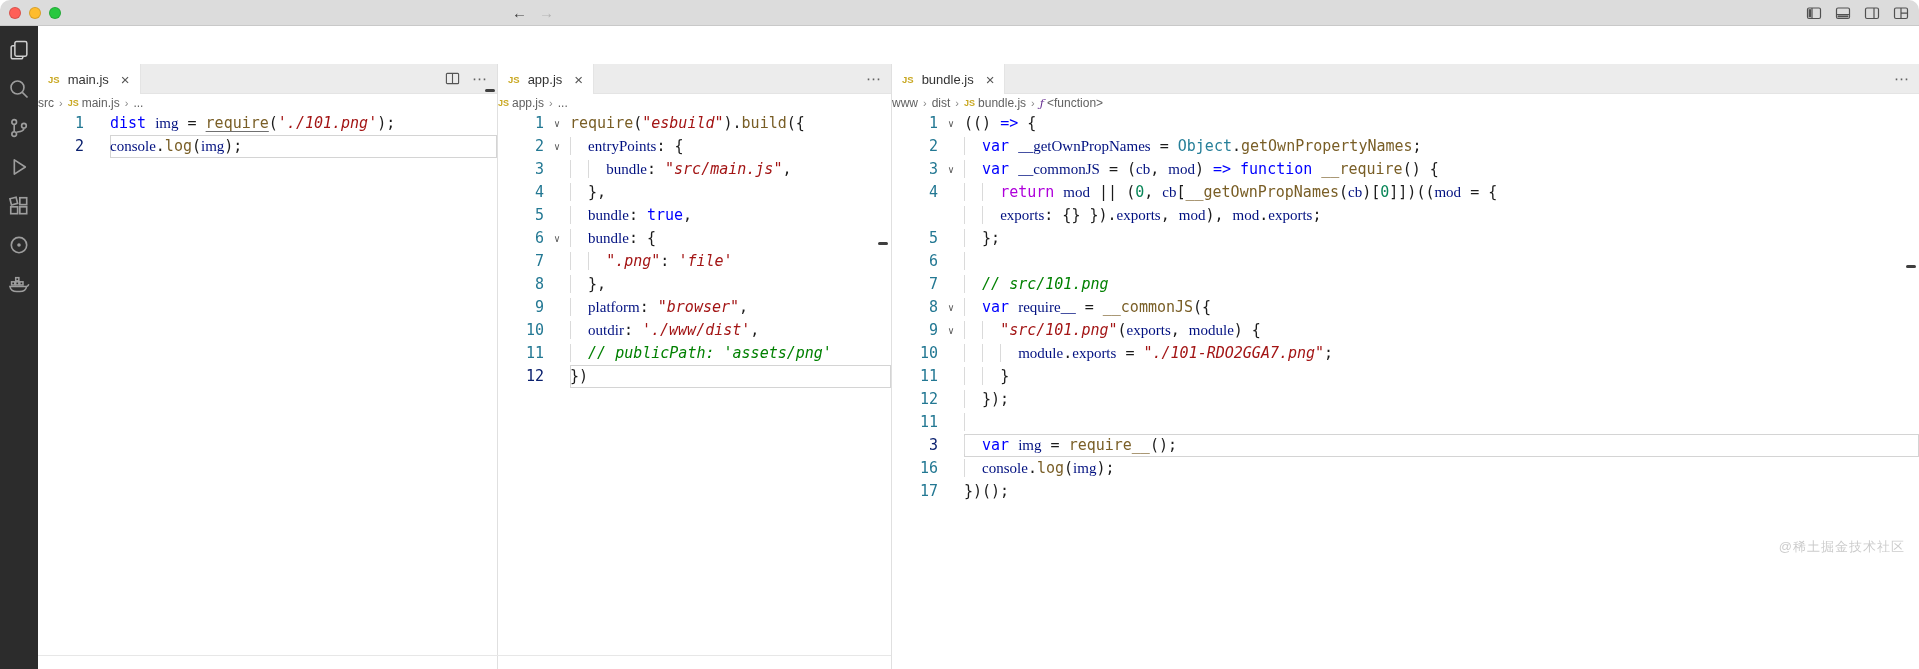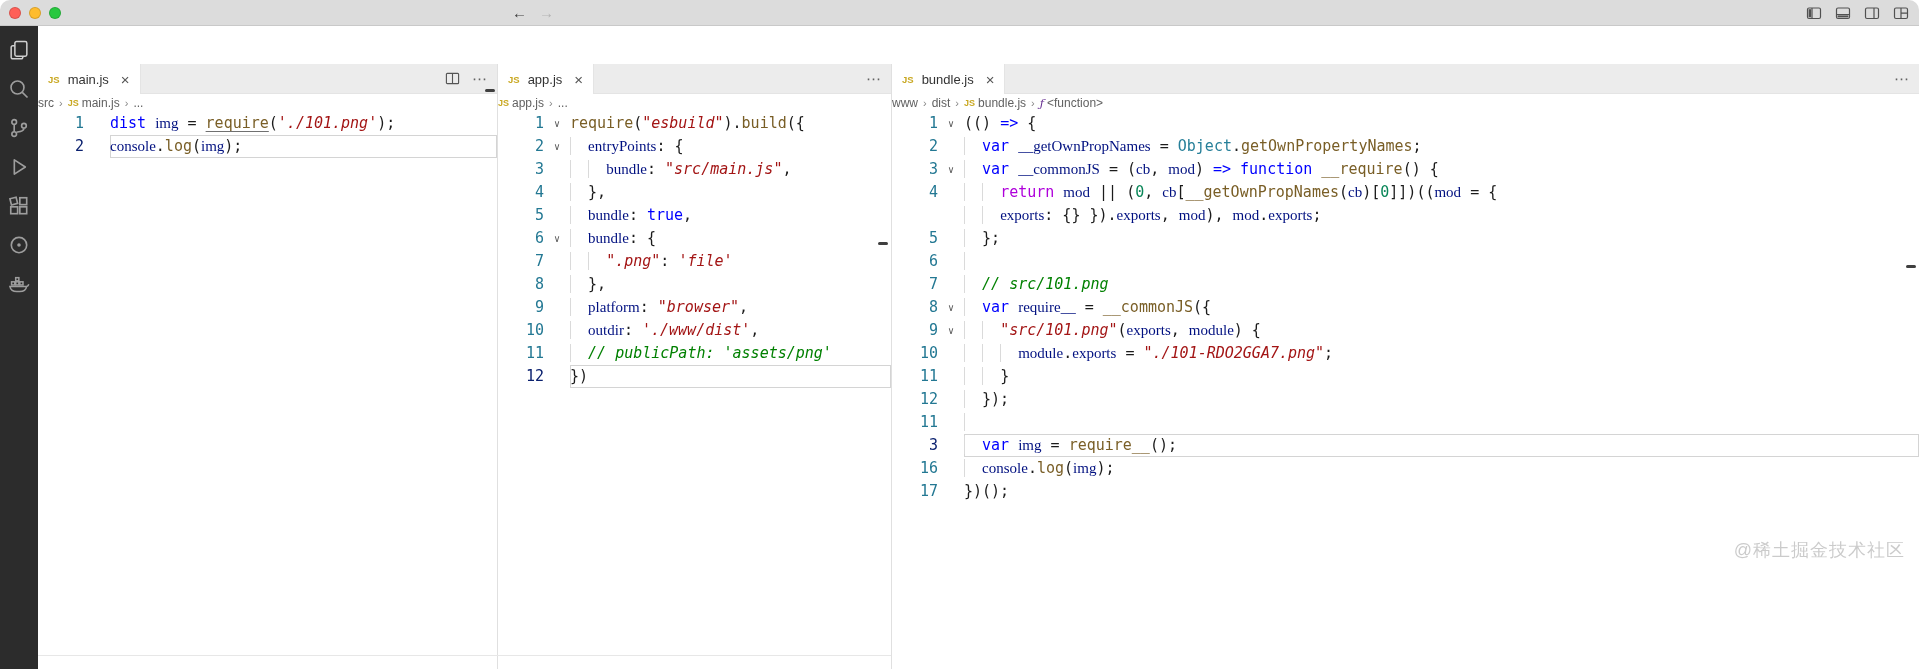--- a/index.html
+++ b/index.html
@@ -66,21 +66,21 @@
   .tok.cls { color:#267f99; }
   .tok.num { color:#098658; }
   .tok.pun { color:#1b1b1b; }
 
   
   .marker { position:absolute; width:10px; height:3px; background:#3f3f3f; border-radius:1.5px; }
   .marker-1 { left:485px; top:89px; }
   .marker-2 { left:878px; top:242px; }
   .marker-3 { left:1906px; top:265px; }
   .bottom-line { position:absolute; left:38px; width:853px; top:655px; border-top:1px solid #e7e7e7; }
-  .watermark { position:absolute; right:14px; top:538px; font-size:18px; color:rgba(70,70,70,.28); letter-spacing:1px; }
+  .watermark { position:absolute; right:14px; top:538px; font-size:13px; color:rgba(70,70,70,.28); letter-spacing:1px; }
 
   svg { display:block; }
 </style>
 </head>
 <body>
 
 <div class="window">
 
   <div class="titlebar">
     <div class="traffic">

